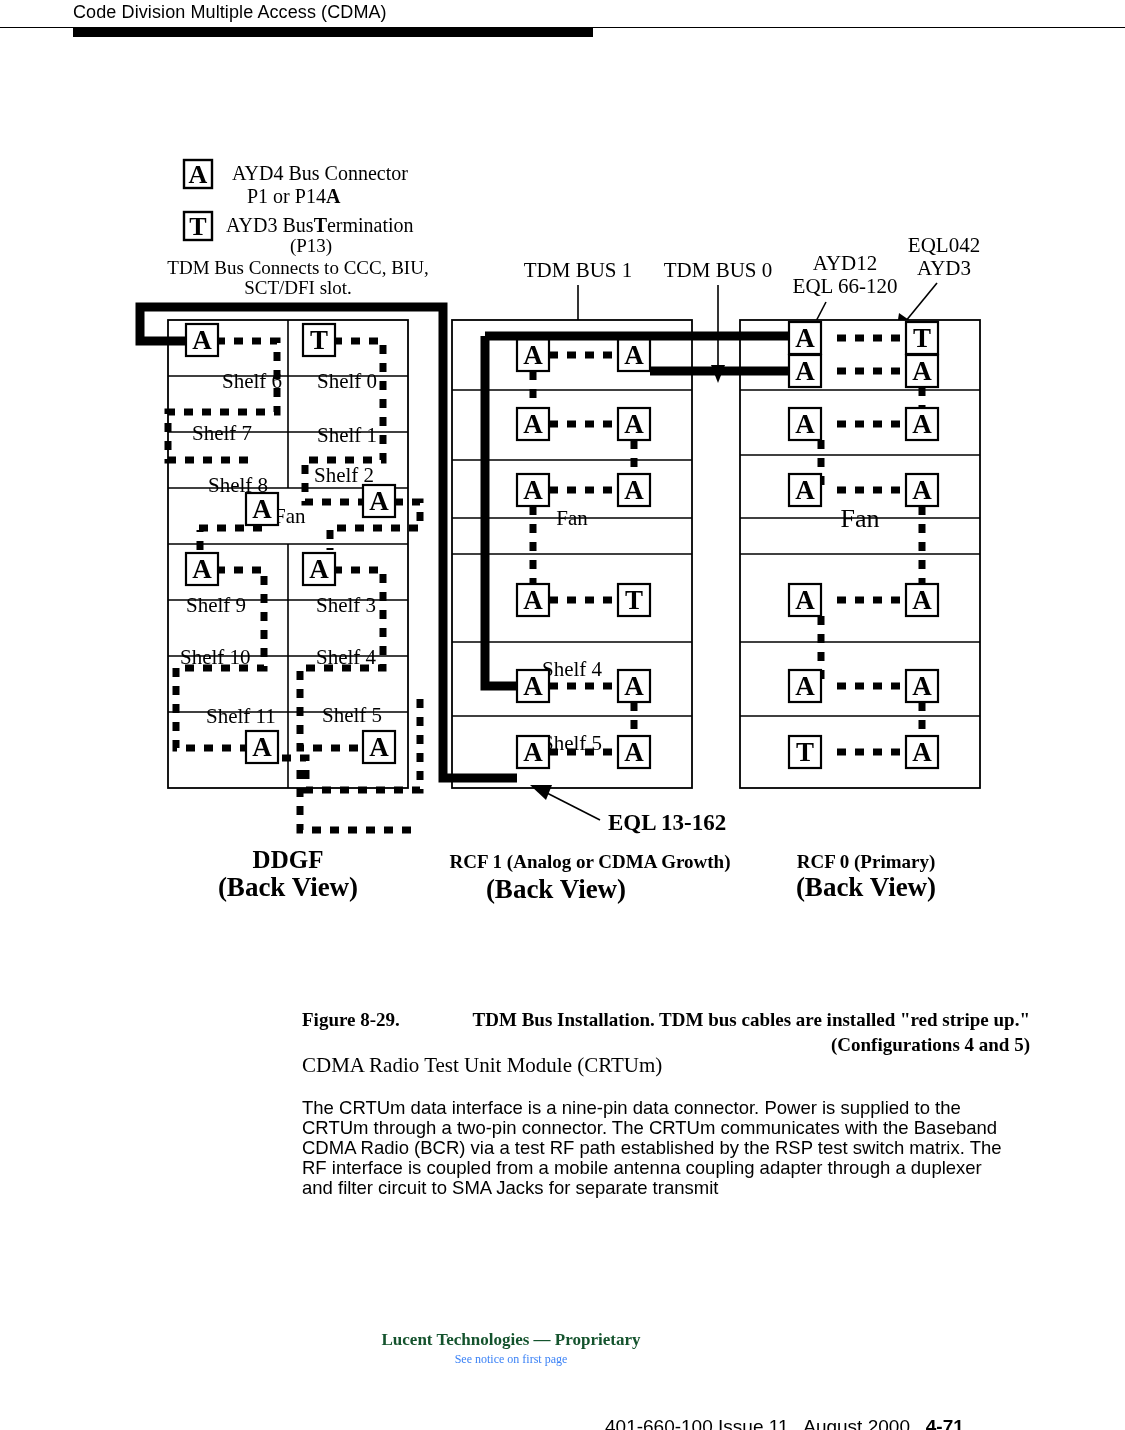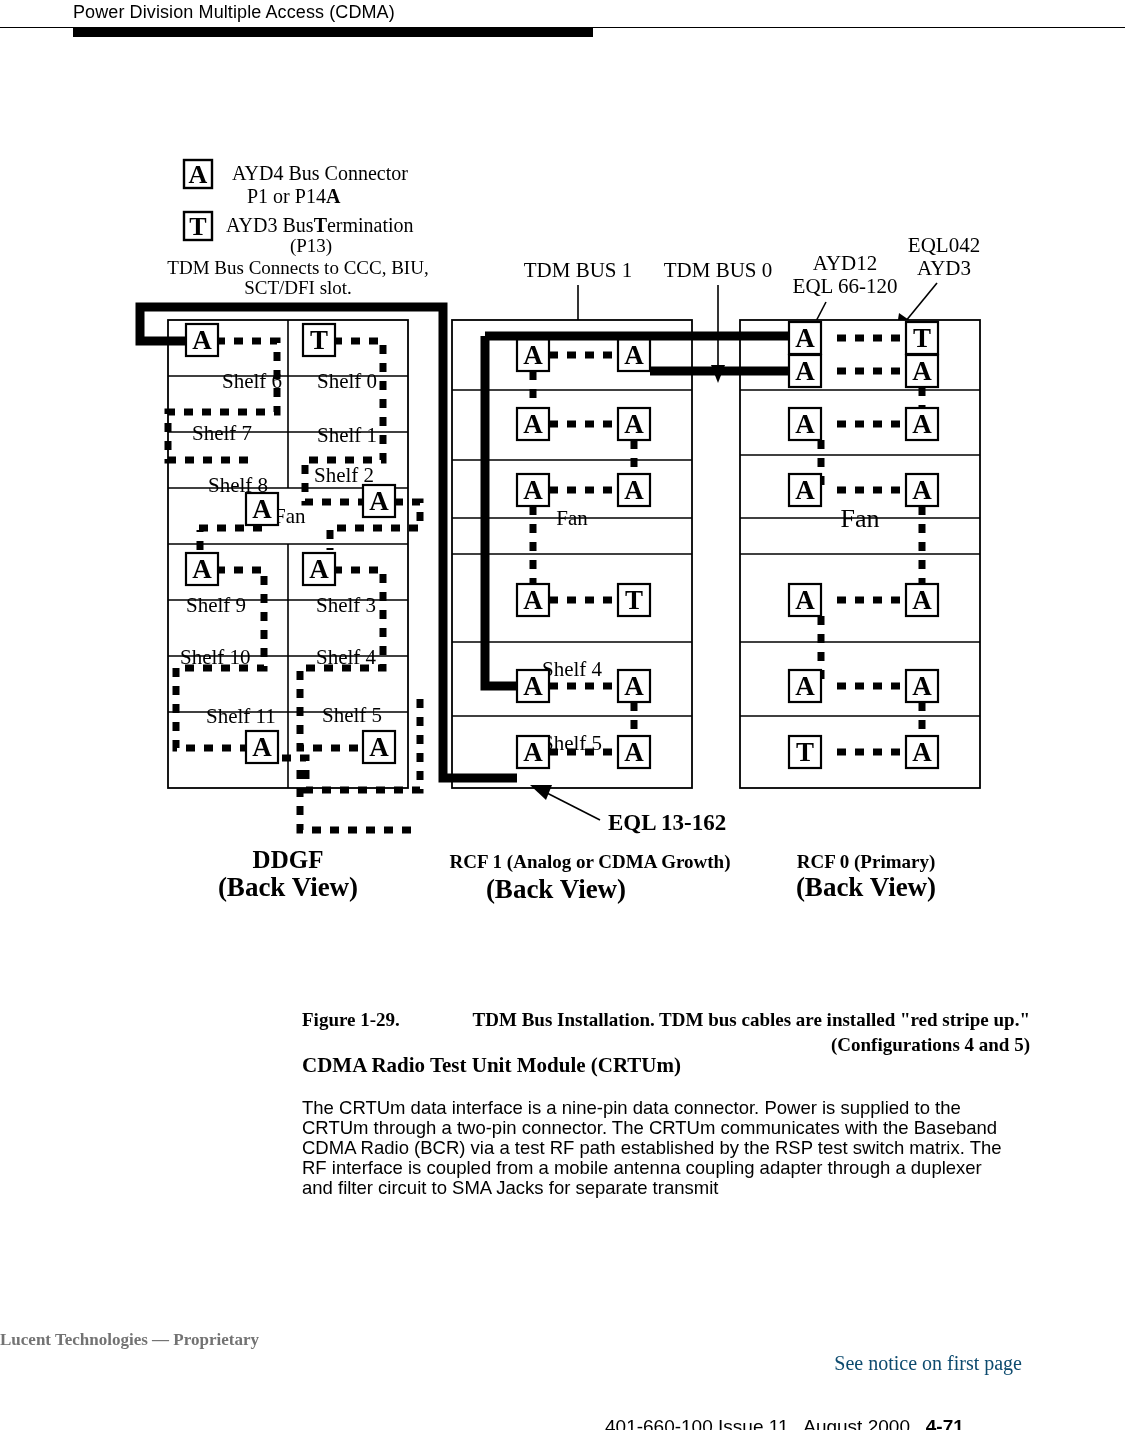--- a/index.html
+++ b/index.html
@@ -36,59 +36,59 @@
   .fig-caption {
     position:absolute; left:302px; top:1007px; width:740px;
     font-family:"Liberation Serif", serif; font-weight:bold;
     font-size:19px; line-height:25px; color:#000;
   }
   .fig-caption .num { display:inline-block; width:128px; }
   .fig-caption .txt { display:inline-block; width:600px; vertical-align:top;text-align:right; }
 
   .sec-head {
     position:absolute; left:302px; top:1053px;
-    font-family:"Liberation Serif", serif; font-weight:bold;
+    font-family:"Liberation Serif", serif; font-weight:normal;
     font-size:21px; color:#000;text-align:center;
   }
   .body-text {
     position:absolute; left:302px; top:1098px; width:700px;
     font-family:"Liberation Sans", sans-serif;
     font-size:18.5px; line-height:20px; color:#000;
   }
 
   
   .foot-prop {
     position:absolute; left:0px; top:1330px; width:1022px;
-    text-align:left;
+    text-align:center;
     font-family:"Liberation Serif", serif; font-weight:bold;
-    font-size:17px; color:#737373;
+    font-size:17px; color:#14532d;
   }
   .foot-note {
     position:absolute; left:0px; top:1352px; width:1022px;
-    text-align:right;
+    text-align:center;
     font-family:"Liberation Serif", serif;
-    font-size:20px; color:#0c4a6e;
+    font-size:12px; color:#3b82f6;
   }
   .foot-line {
     position:absolute; left:605px; top:1392px;
     font-family:"Liberation Sans", sans-serif;
     font-size:19px; color:#000; white-space:pre;margin-top:24px;
   }
   .foot-line .pg { font-weight:bold; }
 
   
   .t-serif   { font-family:"Liberation Serif", serif; fill:#000; }
   .bold      { font-weight:bold; }
 </style>
 </head>
 <body>
 
 <div class="page">
 
-  <div class="rh-title">Power Division Multiple Access (CDMA)</div>
+  <div class="rh-title">Code Division Multiple Access (CDMA)</div>
   <div class="rh-rule"></div>
   <div class="rh-bar"></div>
 
   <div class="figure">
   <svg width="1050" height="790" viewBox="0 0 1050 790" xmlns="http://www.w3.org/2000/svg">
 
     <g>
       <rect x="184" y="30" width="28" height="28" fill="#fff" stroke="#000" stroke-width="2.4"></rect>
       <text x="198" y="53" class="t-serif bold" font-size="26" text-anchor="middle">A</text>
       <text x="232" y="50" class="t-serif" font-size="20">AYD4 Bus Connector</text>
@@ -338,21 +338,21 @@
       <text x="556" y="768" class="t-serif bold" font-size="27" text-anchor="middle">(Back View)</text>
 
       <text x="866" y="738" class="t-serif bold" font-size="19" text-anchor="middle">RCF 0 (Primary)</text>
       <text x="866" y="766" class="t-serif bold" font-size="27" text-anchor="middle">(Back View)</text>
     </g>
 
   </svg>
   </div>
 
   <div class="fig-caption">
-    <span class="num">Figure 1-29.</span><span class="txt">TDM Bus Installation. TDM bus cables are installed "red stripe up." (Configurations 4 and 5)</span>
+    <span class="num">Figure 8-29.</span><span class="txt">TDM Bus Installation. TDM bus cables are installed "red stripe up." (Configurations 4 and 5)</span>
   </div>
 
   <div class="sec-head">CDMA Radio Test Unit Module (CRTUm)</div>
 
   <div class="body-text">The CRTUm data interface is a nine-pin data connector. Power is supplied to the CRTUm through a two-pin connector. The CRTUm communicates with the Baseband CDMA Radio (BCR) via a test RF path established by the RSP test switch matrix. The RF interface is coupled from a mobile antenna coupling adapter through a duplexer and filter circuit to SMA Jacks for separate transmit</div>
 
   <div class="foot-prop">Lucent Technologies — Proprietary</div>
   <div class="foot-note">See notice on first page</div>
   <div class="foot-line"><span>401-660-100 Issue 11</span><span>   </span><span>August 2000</span><span>   </span><span class="pg">4-71</span></div>
 

